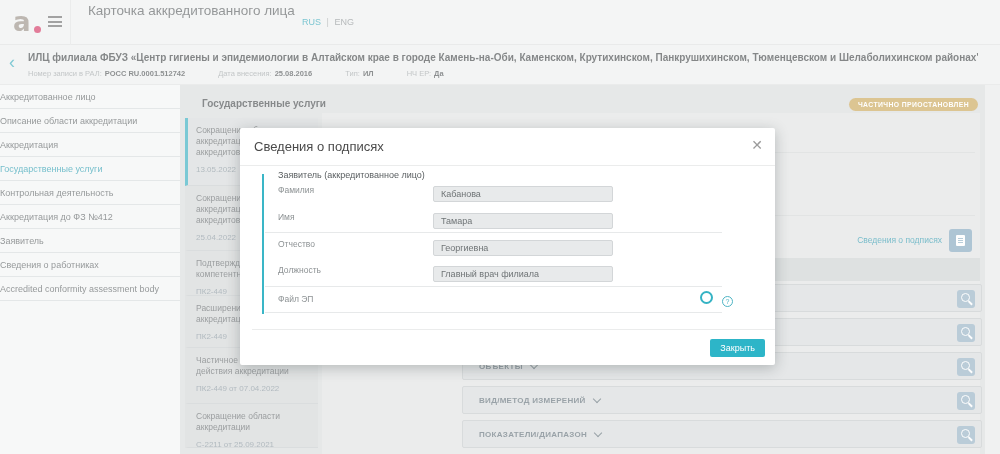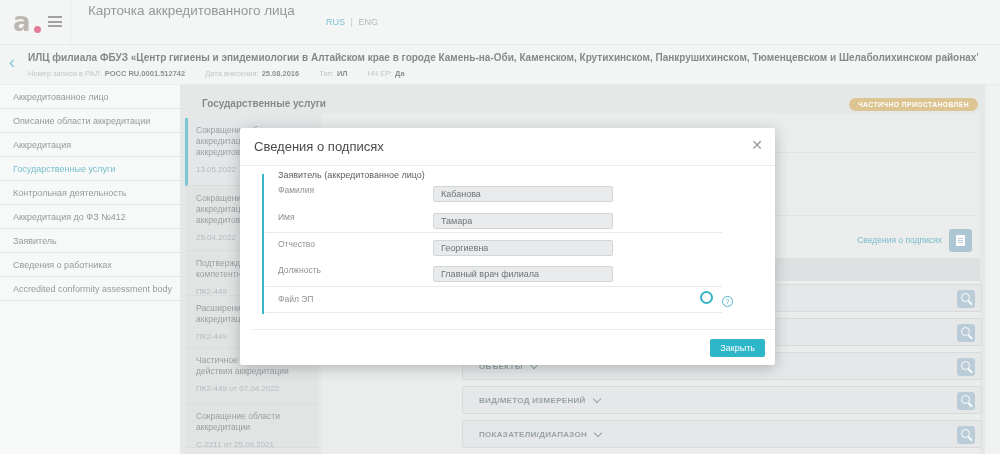--- a/index.html
+++ b/index.html
@@ -10,36 +10,36 @@
   
   .topbar { position:absolute; left:0; top:0; width:1000px; height:45px; background:#eff1f1; border-bottom:1px solid #dddfdf; z-index:10; }
   .logo { position:absolute; left:13px; top:5px; width:34px; height:34px; }
   .logo-a { font-family:"DejaVu Sans",sans-serif; font-weight:700; font-size:26px; color:#968d83; line-height:34px; }
   .logo-dot { position:absolute; left:21px; top:21px; width:7px; height:7px; border-radius:50%; background:#d22e5d; }
   .burger { position:absolute; left:48px; top:16px; width:14px; height:13px; cursor:pointer; }
   .burger i { display:block; height:2px; background:#6b6b6b; margin-bottom:2.5px; }
   .vdiv { position:absolute; left:70px; top:0; width:1px; height:45px; background:#e0e2e2; }
   .app-title { position:absolute; left:88px; top:3px; font-size:13.5px; color:#55595b; }
   .lang { position:absolute; left:302px; top:17px; font-size:9px; }
-  .lang .rus { color:#2aa3b6; cursor:pointer;margin-left:24px; }
+  .lang .rus { color:#2aa3b6; cursor:pointer; }
   .lang .sep { color:#a8acad; margin:0 3px; }
   .lang .eng { color:#8b9093; cursor:pointer; }
 
   
   .subheader { position:absolute; left:0; top:45px; width:1000px; height:40px; background:#ecEEee; background:#edefef; border-bottom:1px solid #dfe1e1; z-index:9; }
   .back { position:absolute; left:9px; top:7px; font-size:18px; color:#35aabc; cursor:pointer; }
   .org-title { position:absolute; left:28px; top:7px; width:950px; font-size:10px; font-weight:700; color:#3c4042; white-space:nowrap; overflow:hidden; }
   .meta { position:absolute; left:28px; top:24px; font-size:7.5px; white-space:nowrap; }
-  .meta .pair { display:inline-block; margin-right:18px; }
+  .meta .pair { display:inline-block; margin-right:31px; }
   .meta .lbl { color:#9fa4a6; }
   .meta .val { color:#4a4e50; font-weight:700; margin-left:3px; }
 
   
   .sidebar { position:absolute; left:0; top:85px; width:180px; height:369px; background:#f4f6f6; }
-  .side-item { height:24px; line-height:24px; padding-left:13px; font-size:9px; color:#565b5d; border-bottom:1px solid #d6dadb; white-space:nowrap; overflow:hidden; cursor:pointer; }
+  .side-item { height:24px; line-height:24px; padding-left:0; font-size:9px; color:#565b5d; border-bottom:1px solid #d6dadb; white-space:nowrap; overflow:hidden; cursor:pointer; }
   .side-item.active { color:#2098ad; }
 
   
   .main { position:absolute; left:180px; top:85px; width:805px; height:369px; background:#d9dbdc; }
   .panel-title { position:absolute; left:22px; top:13px; font-size:10px; font-weight:700; color:#3f4446; }
   .badge { position:absolute; right:7px; top:13px; height:13px; line-height:13px; padding:0 9px; border-radius:7px; background:#c9a452; color:#fff; font-size:6.8px; font-weight:700; letter-spacing:.4px; }
 
   .content-bg { position:absolute; left:142px; top:28px; right:5px; bottom:0; background:#e0e2e3; }
   .ghost-line { position:absolute; left:150px; right:10px; height:1px; background:#d2d5d6; }
   .band { position:absolute; left:142px; right:5px; top:173px; height:23px; background:#ccd0d1; }

